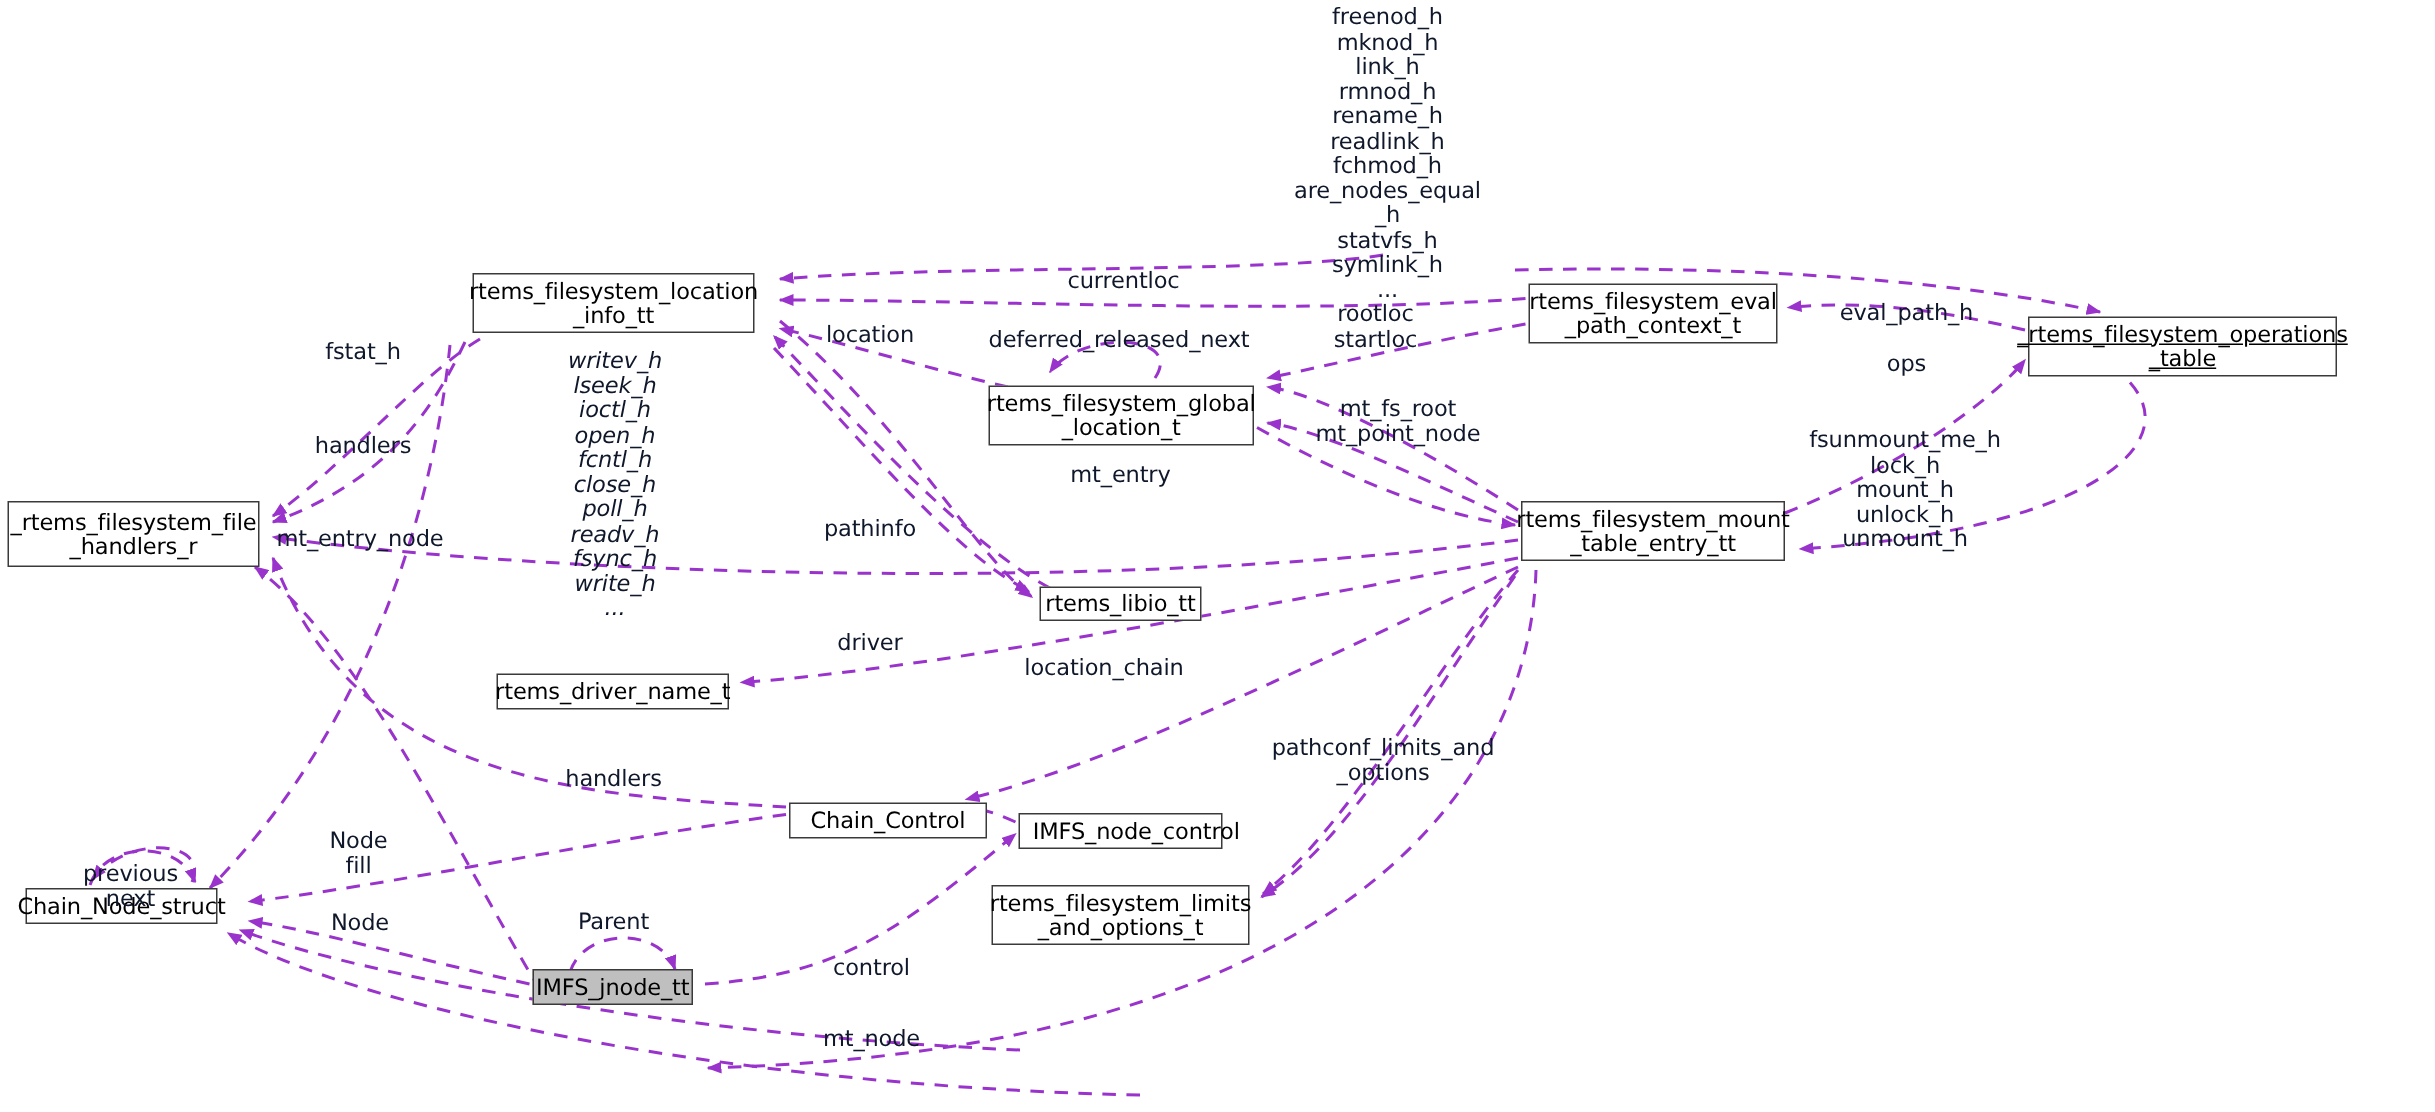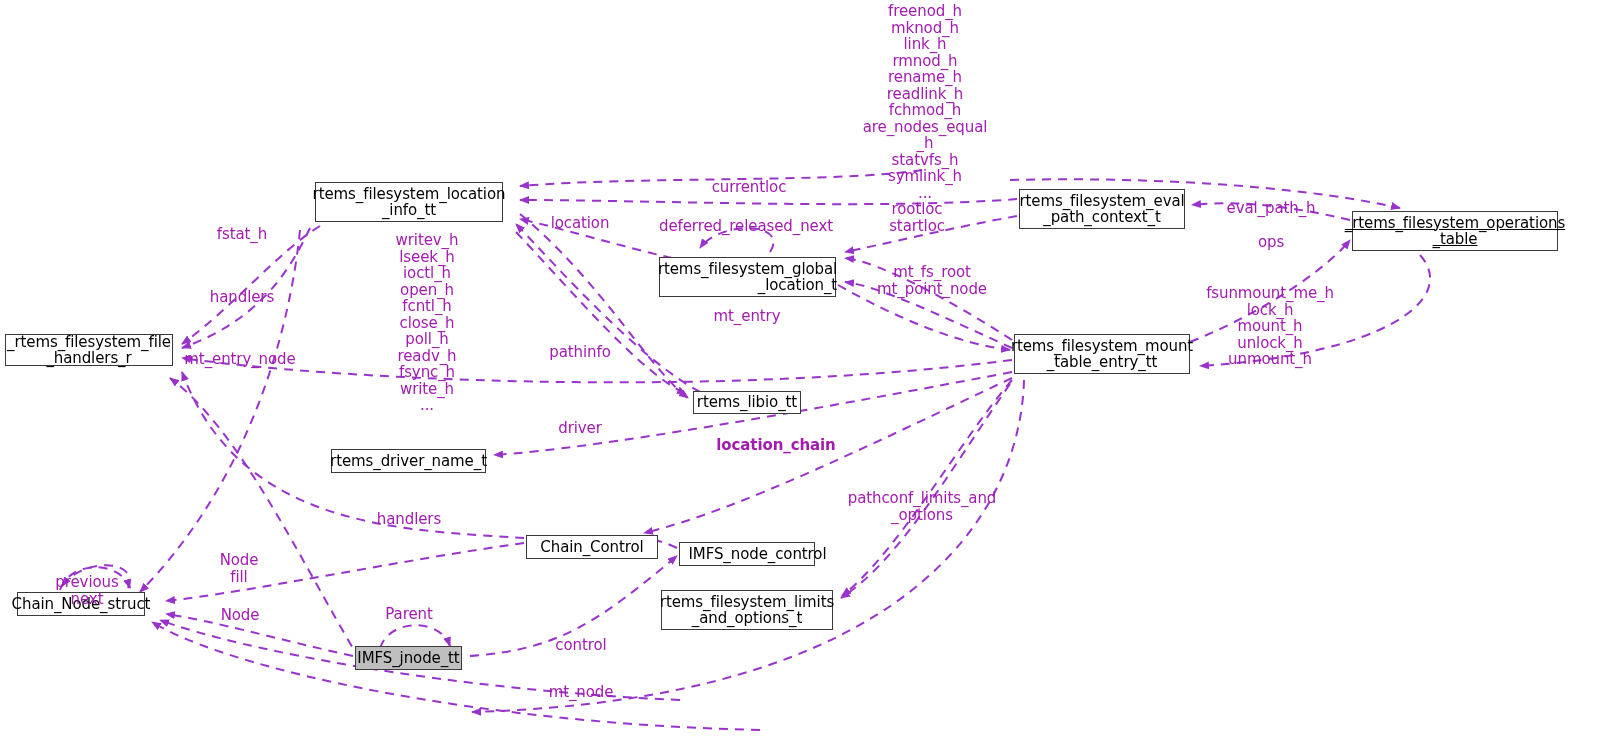--- a/index.html
+++ b/index.html
@@ -37,21 +37,21 @@
     align-items: center;
     justify-content: center;
     white-space: pre-line;
     letter-spacing: -0.1px;
   }
   .node.highlight {
     background: #bfbfbf;
   }
   .edge-label {
     position: absolute;
-    color: #a21caf;
+    color: #0f172a;
     font-size: 15px;
     line-height: 16.5px;
     text-align: center;
     white-space: pre-line;
     letter-spacing: -0.1px;
     transform: translateX(-50%);
   }
 </style>
 </head>
 <body>
@@ -136,24 +136,24 @@
 
   <div class="node" style="left:1019px;top:189px;width:166px;height:40px;">rtems_filesystem_eval
 _path_context_t</div>
 
   <div class="node" style="left:315px;top:182px;width:188px;height:40px;">rtems_filesystem_location
 _info_tt</div>
 
   <div class="node" style="left:1352px;top:211px;width:206px;height:40px;text-decoration:underline;">_rtems_filesystem_operations
 _table</div>
 
-  <div class="node" style="left:659px;top:257px;width:177px;height:40px;text-align:right;">rtems_filesystem_global
+  <div class="node" style="left:659px;top:257px;width:177px;height:40px;">rtems_filesystem_global
 _location_t</div>
 
-  <div class="node" style="left:5px;top:334px;width:168px;height:32px;">_rtems_filesystem_file
+  <div class="node" style="left:5px;top:334px;width:168px;height:44px;">_rtems_filesystem_file
 _handlers_r</div>
 
   <div class="node" style="left:1014px;top:334px;width:176px;height:40px;">rtems_filesystem_mount
 _table_entry_tt</div>
 
   <div class="node" style="left:693px;top:391px;width:108px;height:23px;">rtems_libio_tt</div>
 
   <div class="node" style="left:331px;top:449px;width:155px;height:24px;">rtems_driver_name_t</div>
 
   <div class="node" style="left:526px;top:535px;width:132px;height:24px;">Chain_Control</div>
@@ -201,39 +201,39 @@
   <div class="edge-label" style="left:1270px;top:285px;">fsunmount_me_h
 lock_h
 mount_h
 unlock_h
 unmount_h</div>
 
   <div class="edge-label" style="left:242px;top:289px;">handlers</div>
 
   <div class="edge-label" style="left:747px;top:308px;">mt_entry</div>
 
-  <div class="edge-label" style="left:427px;top:232px;">writev_h
+  <div class="edge-label" style="left:410px;top:232px;font-style:italic;">writev_h
 lseek_h
 ioctl_h
 open_h
 fcntl_h
 close_h
 poll_h
 readv_h
 fsync_h
 write_h
 ...</div>
 
   <div class="edge-label" style="left:580px;top:344px;">pathinfo</div>
 
   <div class="edge-label" style="left:240px;top:351px;">mt_entry_node</div>
 
   <div class="edge-label" style="left:580px;top:420px;">driver</div>
 
-  <div class="edge-label" style="left:776px;top:437px;font-weight:bold;">location_chain</div>
+  <div class="edge-label" style="left:736px;top:437px;">location_chain</div>
 
   <div class="edge-label" style="left:922px;top:490px;">pathconf_limits_and
 _options</div>
 
   <div class="edge-label" style="left:409px;top:511px;">handlers</div>
 
   <div class="edge-label" style="left:87px;top:538px;margin-top:36px;">previous
 next</div>
 
   <div class="edge-label" style="left:239px;top:552px;">Node

